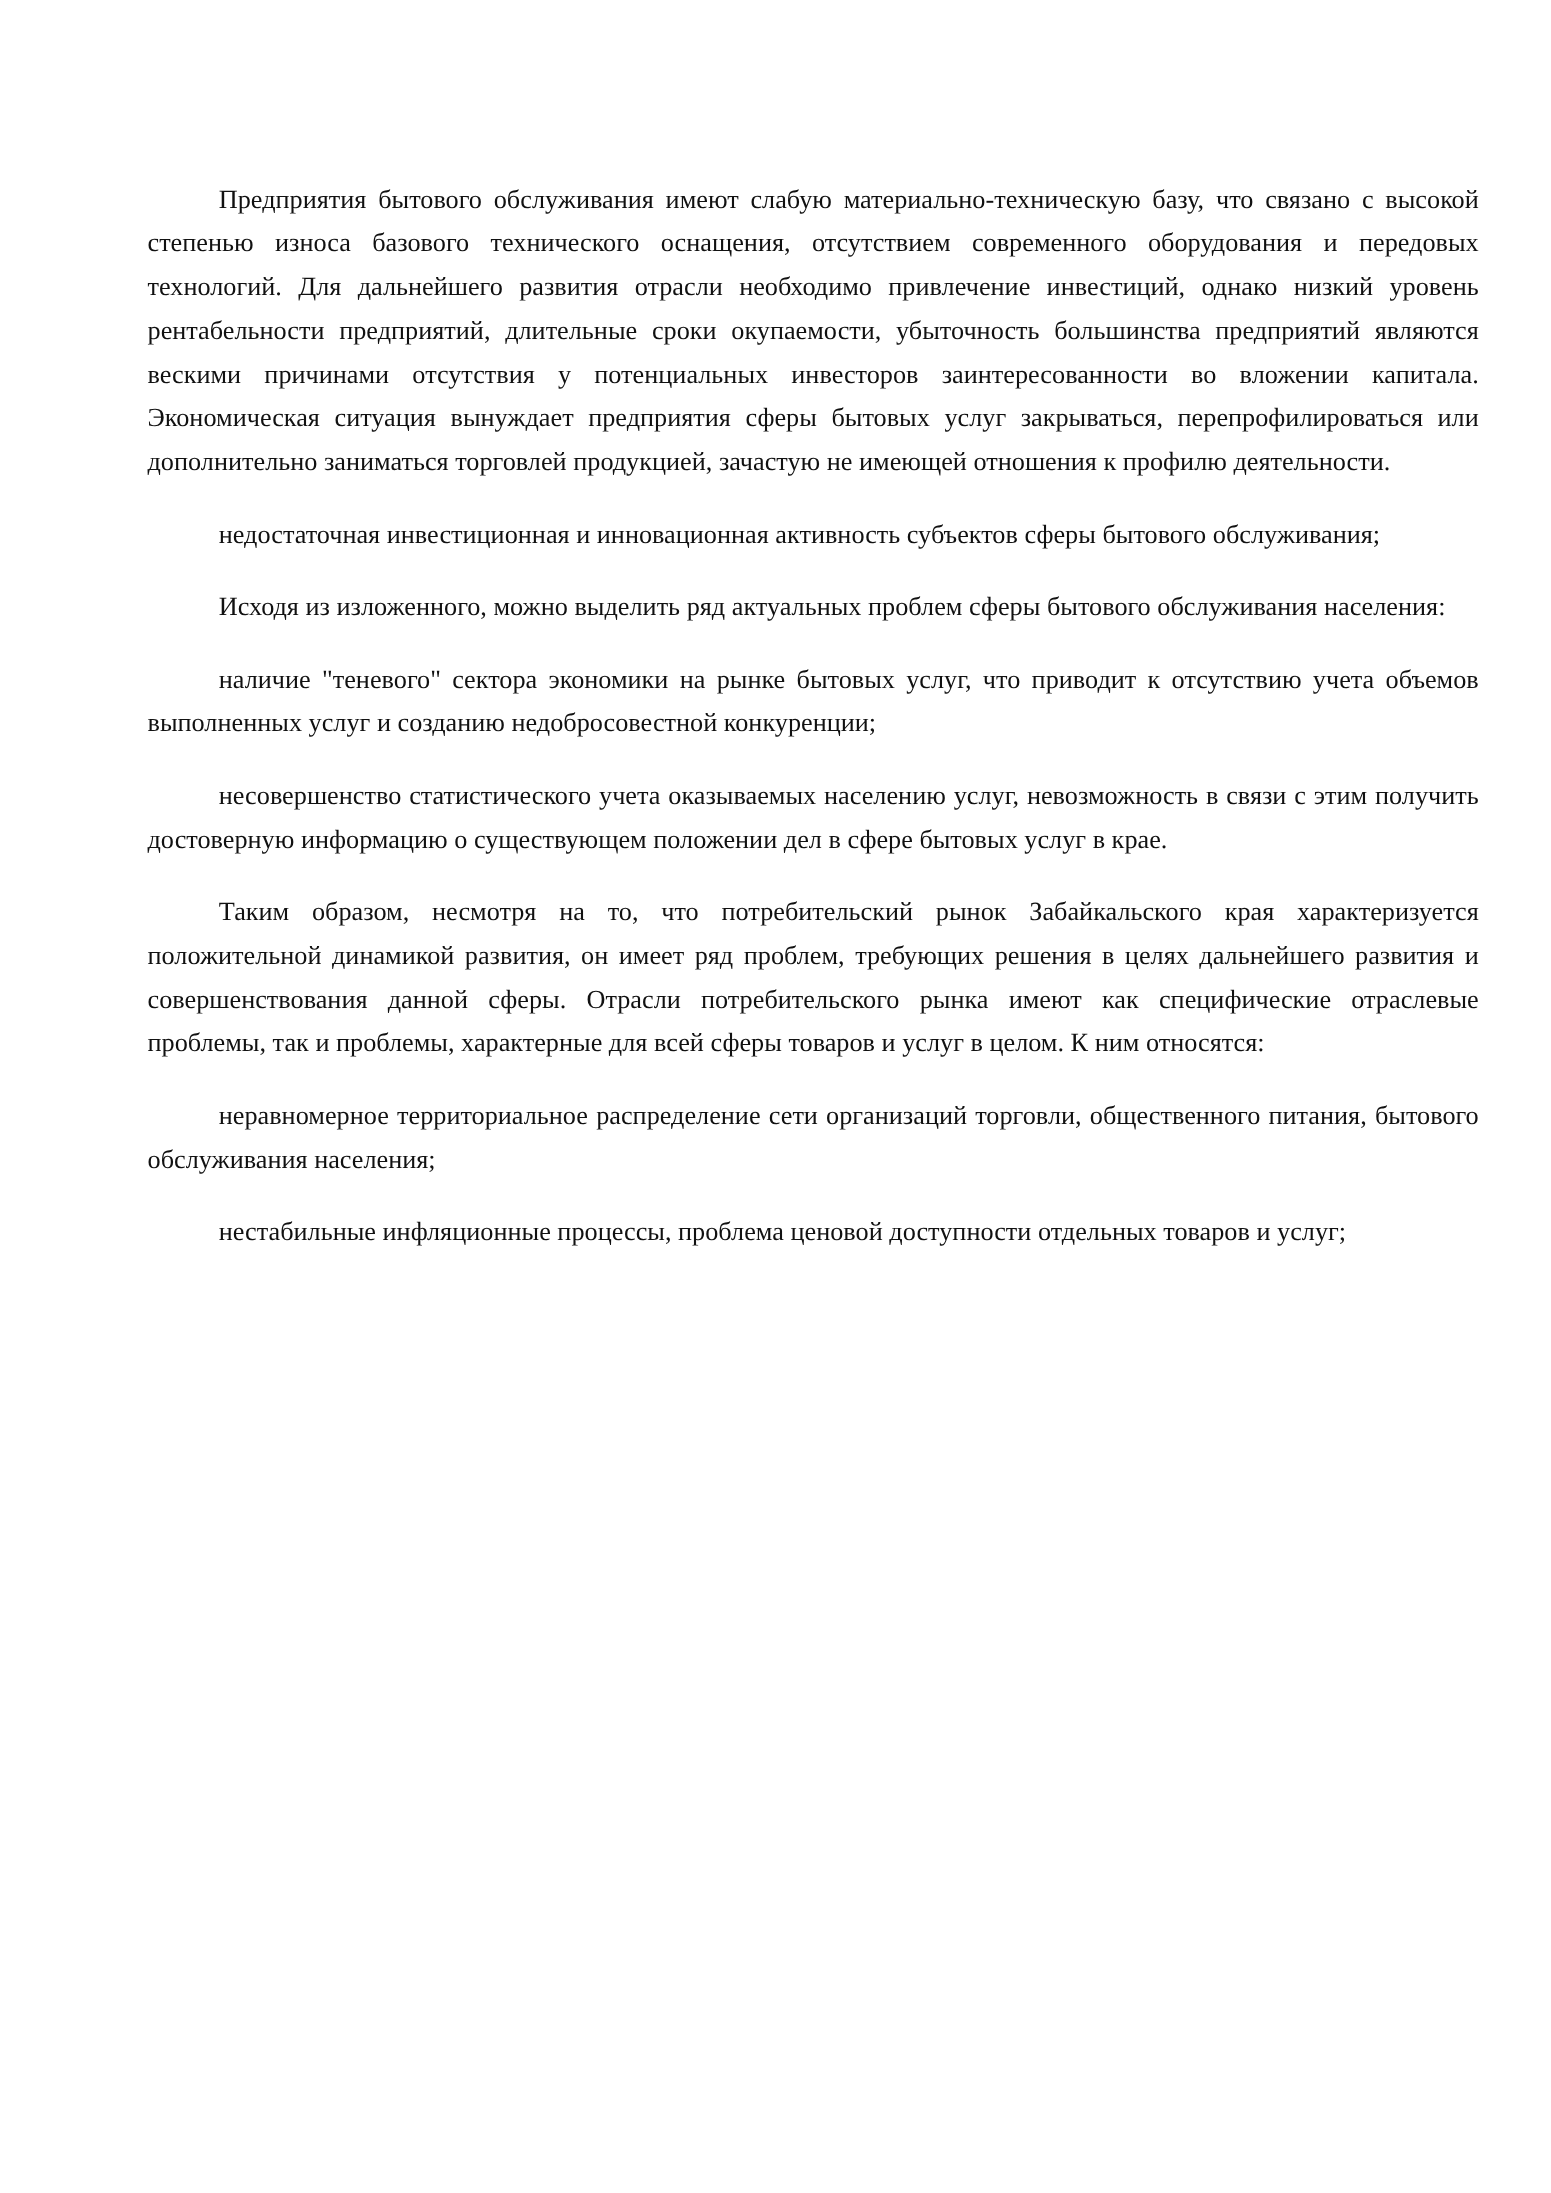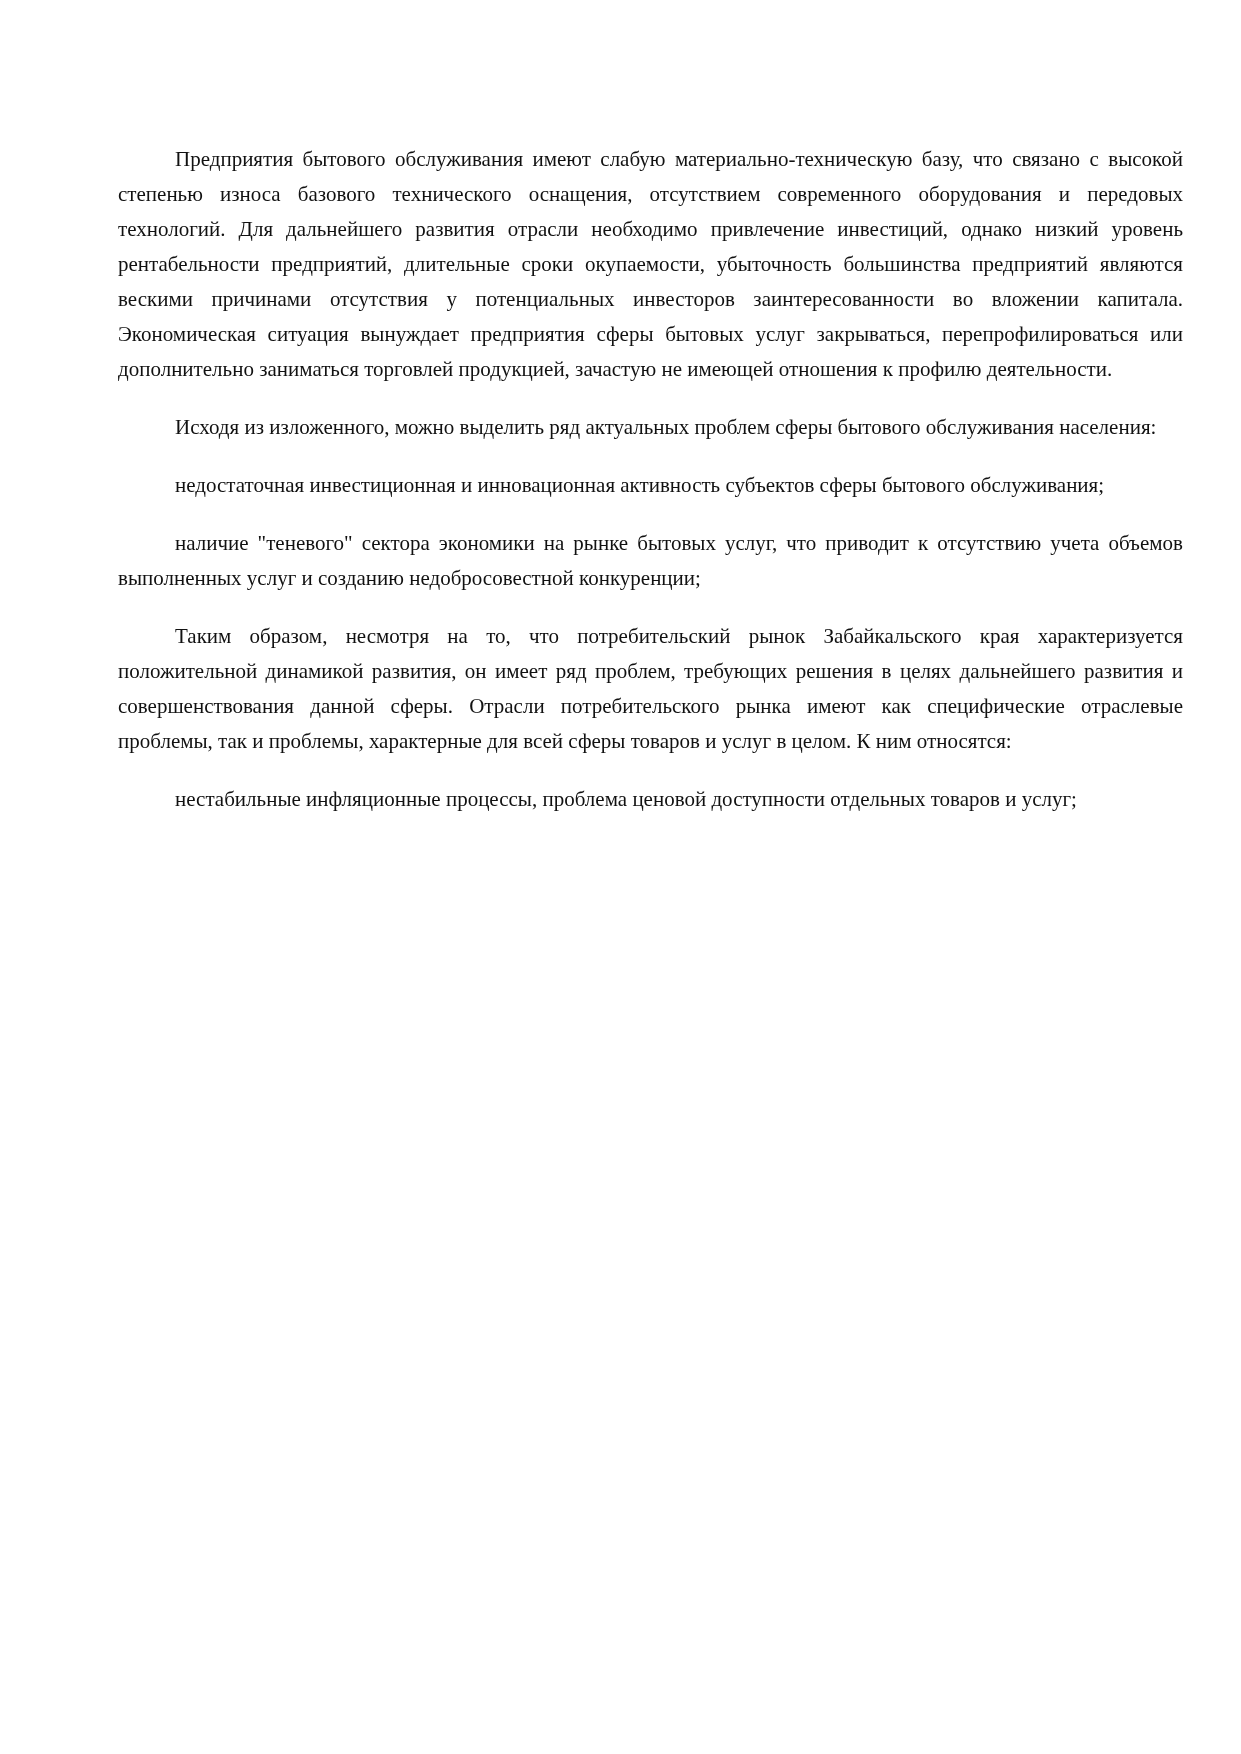--- a/index.html
+++ b/index.html
@@ -30,18 +30,20 @@
     }
     .para.last-left {
       text-align-last: left;
     }
   </style>
 </head>
 <body>
 
 <div class="page">
   <p class="para last-left">Предприятия бытового обслуживания имеют слабую материально-техническую базу, что связано с высокой степенью износа базового технического оснащения, отсутствием современного оборудования и передовых технологий. Для дальнейшего развития отрасли необходимо привлечение инвестиций, однако низкий уровень рентабельности предприятий, длительные сроки окупаемости, убыточность большинства предприятий являются вескими причинами отсутствия у потенциальных инвесторов заинтересованности во вложении капитала. Экономическая ситуация вынуждает предприятия сферы бытовых услуг закрываться, перепрофилироваться или дополнительно заниматься торговлей продукцией, зачастую не имеющей отношения к профилю деятельности.</p>
+  <p class="para last-left">недостаточная инвестиционная и инновационная активность субъектов сферы бытового обслуживания;</p>
   <p class="para last-left">Исходя из изложенного, можно выделить ряд актуальных проблем сферы бытового обслуживания населения:</p>
-  <p class="para last-left">недостаточная инвестиционная и инновационная активность субъектов сферы бытового обслуживания;</p>
   <p class="para last-left">наличие "теневого" сектора экономики на рынке бытовых услуг, что приводит к отсутствию учета объемов выполненных услуг и созданию недобросовестной конкуренции;</p>
+  <p class="para last-left">несовершенство статистического учета оказываемых населению услуг, невозможность в связи с этим получить достоверную информацию о существующем положении дел в сфере бытовых услуг в крае.</p>
   <p class="para last-left">Таким образом, несмотря на то, что потребительский рынок Забайкальского края характеризуется положительной динамикой развития, он имеет ряд проблем, требующих решения в целях дальнейшего развития и совершенствования данной сферы. Отрасли потребительского рынка имеют как специфические отраслевые проблемы, так и проблемы, характерные для всей сферы товаров и услуг в целом. К ним относятся:</p>
+  <p class="para last-left">неравномерное территориальное распределение сети организаций торговли, общественного питания, бытового обслуживания населения;</p>
   <p class="para last-left">нестабильные инфляционные процессы, проблема ценовой доступности отдельных товаров и услуг;</p>
 </div>
 
 </body></html>

